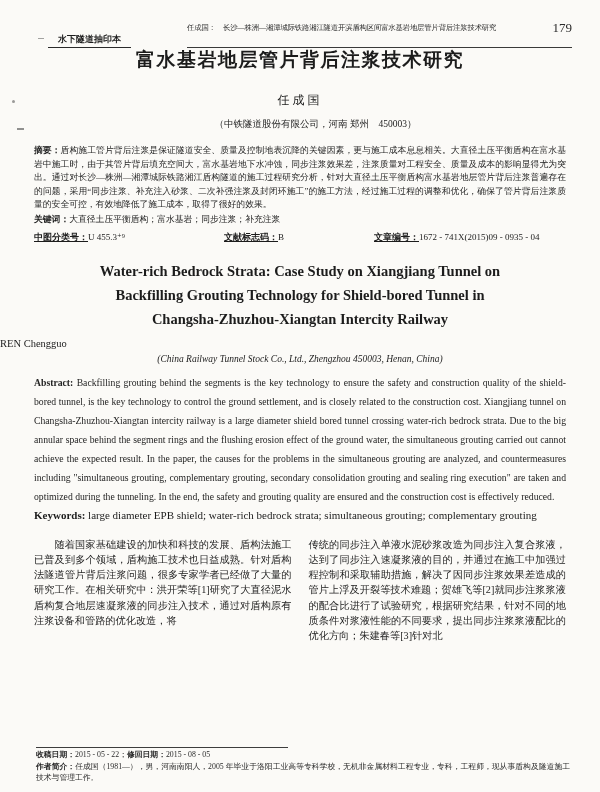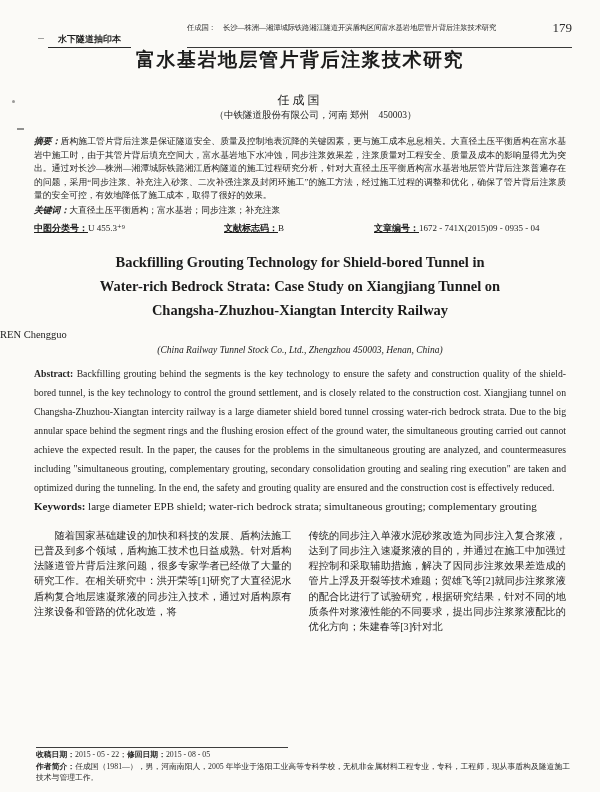--- a/index.html
+++ b/index.html
@@ -40,28 +40,28 @@
     margin:44px 40px 0 40px;
     text-align:center; font-weight:bold;
     font-size:19px; line-height:31px; letter-spacing:1.5px;
     font-family:"Liberation Sans","DejaVu Sans",sans-serif;
   }
   .cn-author {
     margin-top:17px; text-align:center;
     font-size:12px; letter-spacing:3px;
   }
   .cn-affil {
-    text-align:center;
+    margin-top:9px; text-align:center;
     font-size:9.5px; color:#222;padding-left:31px;
   }
   .meta-block { margin:13px 34px 0 34px; }
   .abs-cn {
     font-size:8.8px; line-height:13.6px; text-align:justify; color:#262626;
   }
-  .abs-cn .lbl, .kw-cn .lbl { font-weight:bold;font-style:italic; }
+  .abs-cn .lbl, .kw-cn .lbl { font-weight:bold; }
   .kw-cn { margin-top:1px; font-size:8.8px; line-height:13.6px; }
   .doi-line { margin-top:4px; font-size:9px; line-height:13px; }
   .doi-line .lbl { font-weight:bold; }
   .clc-line { margin-top:4px; display:flex; font-size:9px; line-height:13px; }
   .clc-line .lbl { font-weight:bold;text-decoration:underline; }
   .clc-line .g1 { width:190px; }
   .clc-line .g2 { width:150px; }
   .clc-line .g3 { flex:1; }
   
   .en-title {
@@ -133,22 +133,22 @@
     <p class="abs-cn"><span class="lbl">摘要：</span><span>盾构施工管片背后注浆是保证隧道安全、质量及控制地表沉降的关键因素，更与施工成本息息相关。大直径土压平衡盾构在富水基岩中施工时，由于其管片背后填充空间大，富水基岩地下水冲蚀，同步注浆效果差，注浆质量对工程安全、质量及成本的影响显得尤为突出。通过对长沙—株洲—湘潭城际铁路湘江盾构隧道的施工过程研究分析，针对大直径土压平衡盾构富水基岩地层管片背后注浆普遍存在的问题，采用“同步注浆、补充注入砂浆、二次补强注浆及封闭环施工”的施工方法，经过施工过程的调整和优化，确保了管片背后注浆质量的安全可控，有效地降低了施工成本，取得了很好的效果。</span></p>
     <p class="kw-cn"><span class="lbl">关键词：</span><span>大直径土压平衡盾构；富水基岩；同步注浆；补充注浆</span></p>
     <div class="clc-line">
       <span class="g1"><span class="lbl">中图分类号：</span><span>U 455.3⁺⁹</span></span>
       <span class="g2"><span class="lbl">文献标志码：</span><span>B</span></span>
       <span class="g3"><span class="lbl">文章编号：</span><span>1672 - 741X(2015)09 - 0935 - 04</span></span>
     </div>
   </div>
 
   <div class="en-title">
+    <div>Water-rich Bedrock Strata: Case Study on Xiangjiang Tunnel on</div>
     <div>Backfilling Grouting Technology for Shield-bored Tunnel in</div>
-    <div>Water-rich Bedrock Strata: Case Study on Xiangjiang Tunnel on</div>
     <div>Changsha-Zhuzhou-Xiangtan Intercity Railway</div>
   </div>
   <div class="en-author">REN Chengguo</div>
   <div class="en-affil">(China Railway Tunnel Stock Co., Ltd., Zhengzhou 450003, Henan, China)</div>
 
   <p class="abs-en"><span class="lbl">Abstract:</span><span> Backfilling grouting behind the segments is the key technology to ensure the safety and construction quality of the shield-bored tunnel, is the key technology to control the ground settlement, and is closely related to the construction cost. Xiangjiang tunnel on Changsha-Zhuzhou-Xiangtan intercity railway is a large diameter shield bored tunnel crossing water-rich bedrock strata. Due to the big annular space behind the segment rings and the flushing erosion effect of the ground water, the simultaneous grouting carried out cannot achieve the expected result. In the paper, the causes for the problems in the simultaneous grouting are analyzed, and countermeasures including "simultaneous grouting, complementary grouting, secondary consolidation grouting and sealing ring execution" are taken and optimized during the tunneling. In the end, the safety and grouting quality are ensured and the construction cost is effectively reduced.</span></p>
   <p class="kw-en"><span class="lbl">Keywords:</span><span> large diameter EPB shield; water-rich bedrock strata; simultaneous grouting; complementary grouting</span></p>
 
   <div class="columns">
     <div class="col">

